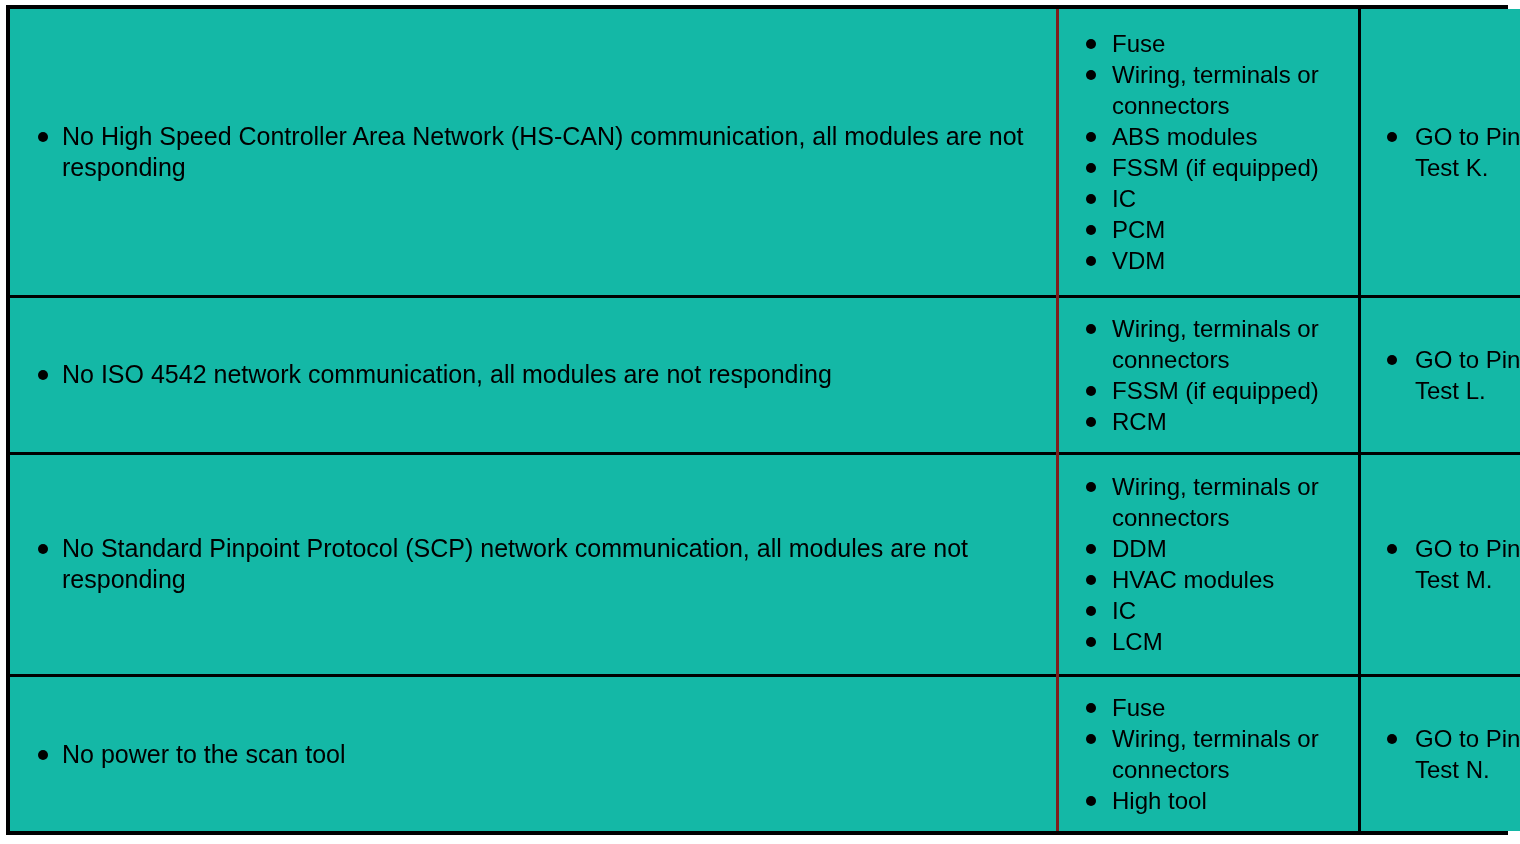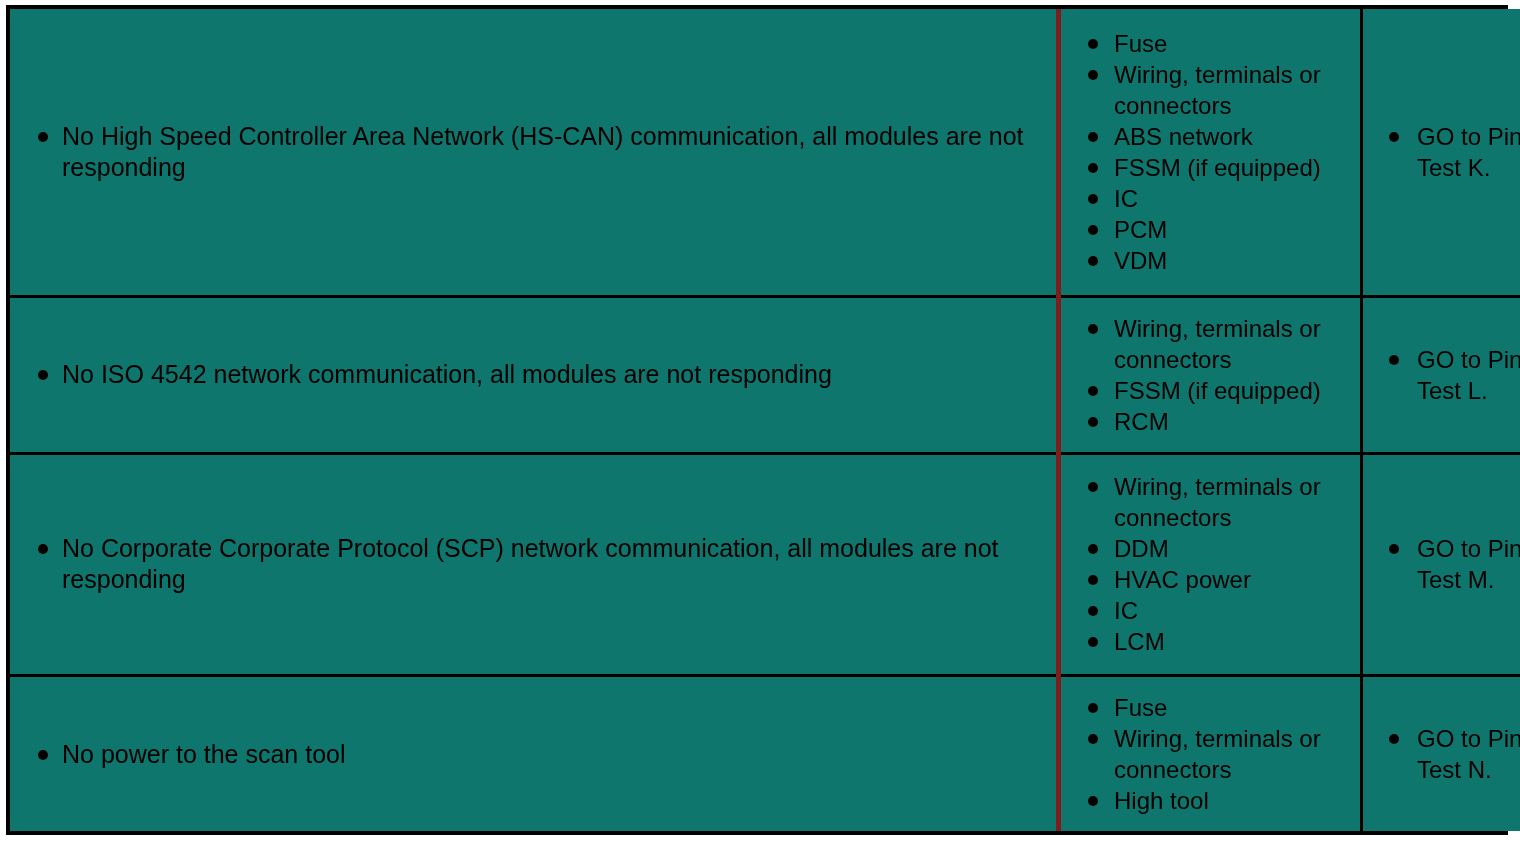--- a/index.html
+++ b/index.html
@@ -33,26 +33,26 @@
     table-layout: fixed;
   }
 
   .chart-table tr + tr > td {
     border-top: 3px solid #000000;
   }
 
   .chart-table td {
     vertical-align: middle;
     padding: 0;
-    background: #0f766e;
+    background: #14b8a6;
   }
 
   td.col-symptom {
     width: 1006px;
-    border-right: 5px solid #7f1d1d;
+    border-right: 3px solid #7f1d1d;
     padding: 6px 14px 6px 26px;
   }
   td.col-causes {
     width: 267px;
     border-right: 3px solid #000000;
     padding: 10px 6px 10px 26px;
   }
   td.col-actions {
     width: 221px;
     padding: 6px 6px 6px 24px;
@@ -127,21 +127,21 @@
       <tr>
         <td class="col-symptom">
           <ul class="blist">
             <li>No High Speed Controller Area Network (HS-CAN) communication, all modules are not responding</li>
           </ul>
         </td>
         <td class="col-causes">
           <ul class="blist">
             <li>Fuse</li>
             <li>Wiring, terminals or connectors</li>
-            <li>ABS network</li>
+            <li>ABS modules</li>
             <li>FSSM (if equipped)</li>
             <li>IC</li>
             <li>PCM</li>
             <li>VDM</li>
           </ul>
         </td>
         <td class="col-actions">
           <ul class="blist">
             <li>GO to Pinpoint Test K.</li>
           </ul>
@@ -164,28 +164,28 @@
         <td class="col-actions">
           <ul class="blist">
             <li>GO to Pinpoint Test L.</li>
           </ul>
         </td>
       </tr>
 
       <tr>
         <td class="col-symptom">
           <ul class="blist">
-            <li>No Corporate Corporate Protocol (SCP) network communication, all modules are not responding</li>
+            <li>No Standard Pinpoint Protocol (SCP) network communication, all modules are not responding</li>
           </ul>
         </td>
         <td class="col-causes">
           <ul class="blist">
             <li>Wiring, terminals or connectors</li>
             <li>DDM</li>
-            <li>HVAC power</li>
+            <li>HVAC modules</li>
             <li>IC</li>
             <li>LCM</li>
           </ul>
         </td>
         <td class="col-actions">
           <ul class="blist">
             <li>GO to Pinpoint Test M.</li>
           </ul>
         </td>
       </tr>

